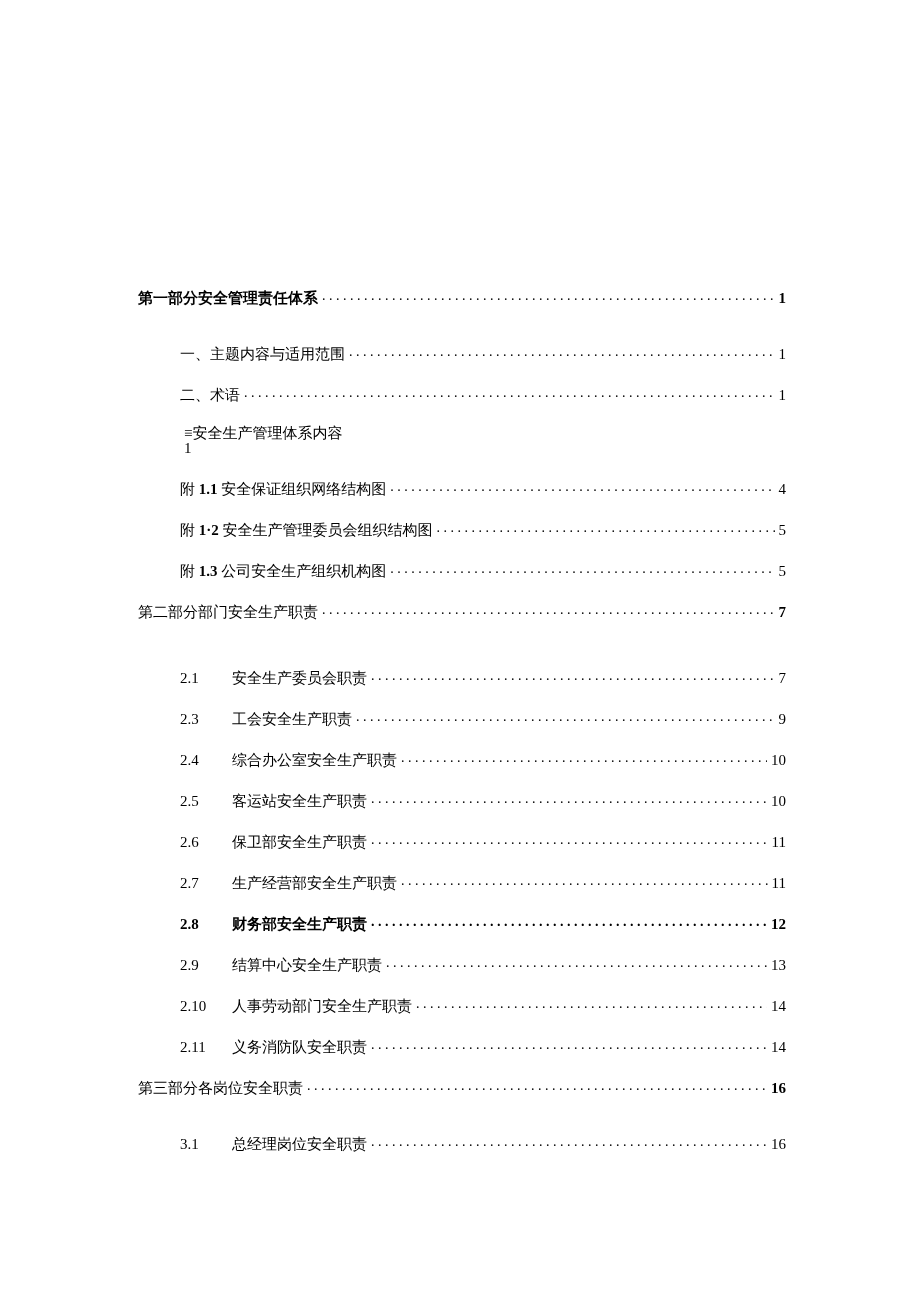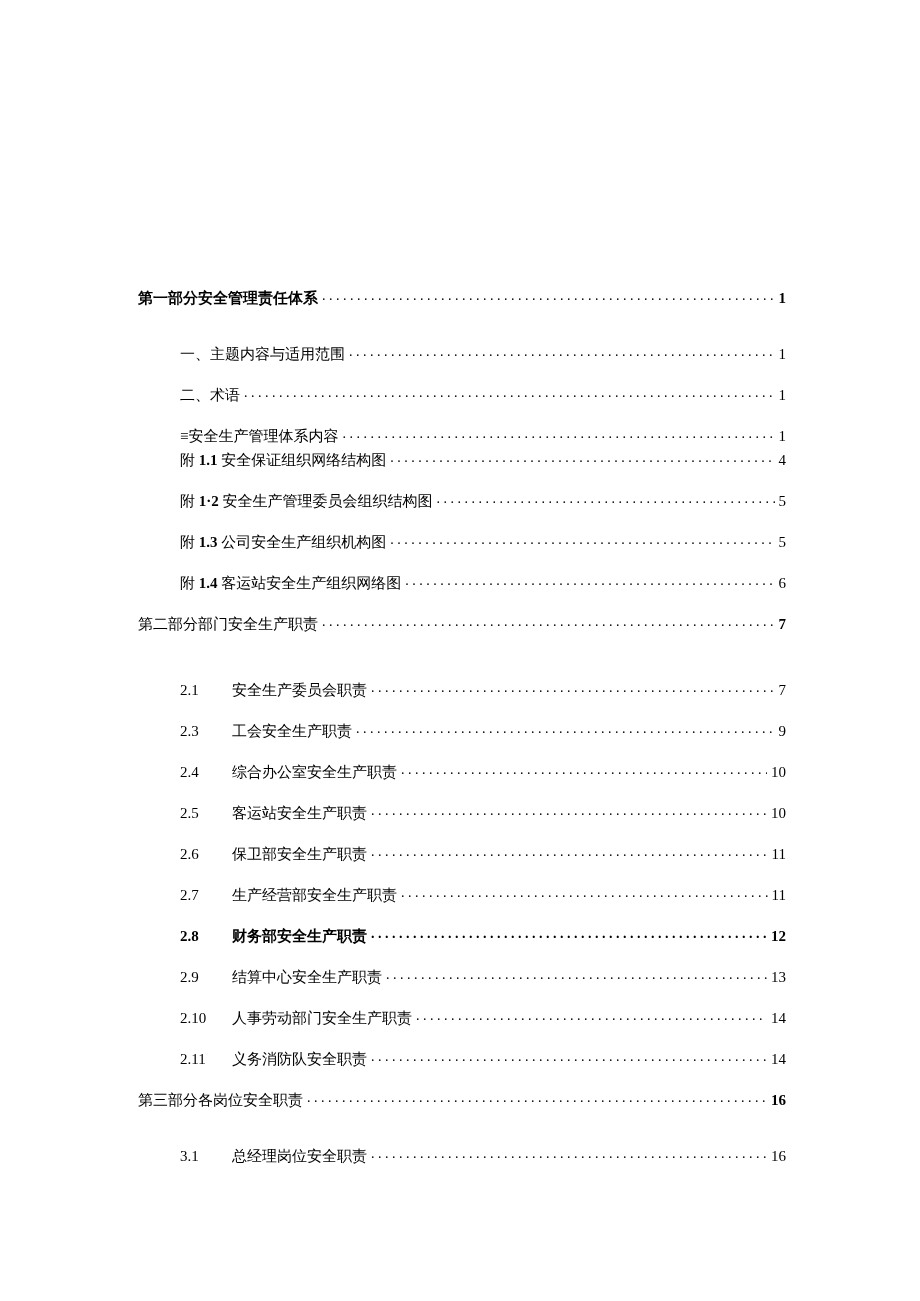--- a/index.html
+++ b/index.html
@@ -71,44 +71,39 @@
     <div class="toc-entry level-2" style="margin-bottom: 23px;">
       <span class="toc-label">一、主题内容与适用范围</span>
       <span class="toc-dots"></span>
       <span class="toc-page">1</span>
     </div>
     <div class="toc-entry level-2" style="margin-bottom: 23px;">
       <span class="toc-label">二、术语</span>
       <span class="toc-dots"></span>
       <span class="toc-page">1</span>
     </div>
-    <div class="toc-entry level-2" style="margin-bottom: 6px;">
+    <div class="toc-entry level-2" style="margin-bottom: 23px; flex-direction: column;">
       <span class="toc-label">≡安全生产管理体系内容</span>
       <span class="toc-dots"></span>
       <span class="toc-page">1</span>
     </div>
     <div class="toc-entry level-2" style="margin-bottom: 23px;">
       <span class="toc-label"><span>附 </span><span style="font-weight: bold; font-family: &quot;Times New Roman&quot;, serif;">1.1</span><span> 安全保证组织网络结构图</span></span>
       <span class="toc-dots"></span>
       <span class="toc-page">4</span>
     </div>
     <div class="toc-entry level-2" style="margin-bottom: 23px;">
       <span class="toc-label"><span>附 </span><span style="font-weight: bold; font-family: &quot;Times New Roman&quot;, serif;">1·2</span><span> 安全生产管理委员会组织结构图</span></span>
       <span class="toc-dots"></span>
       <span class="toc-page">5</span>
     </div>
     <div class="toc-entry level-2" style="margin-bottom: 23px;">
       <span class="toc-label"><span>附 </span><span style="font-weight: bold; font-family: &quot;Times New Roman&quot;, serif;">1.3</span><span> 公司安全生产组织机构图</span></span>
       <span class="toc-dots"></span>
       <span class="toc-page">5</span>
-    </div>
-    <div class="toc-entry level-2" style="margin-bottom: 23px;">
-      <span class="toc-label"><span>附 </span><span style="font-weight: bold; font-family: &quot;Times New Roman&quot;, serif;">1.4</span><span> 客运站安全生产组织网络图</span></span>
-      <span class="toc-dots"></span>
-      <span class="toc-page">6</span>
     </div>
     <div class="toc-entry level-1" style="margin-bottom: 38px; margin-top: 14px;">
       <span class="toc-label" style="font-weight: normal;">第二部分部门安全生产职责</span>
       <span class="toc-dots"></span>
       <span class="toc-page" style="font-weight: bold;">7</span>
     </div>
     <div class="toc-entry level-2" style="margin-bottom: 23px; margin-top: 48px;">
       <span class="toc-num" style="font-family: &quot;Times New Roman&quot;, serif; display: inline-block; min-width: 38px;">2.1</span>
       <span class="toc-label">安全生产委员会职责</span>
       <span class="toc-dots"></span>

